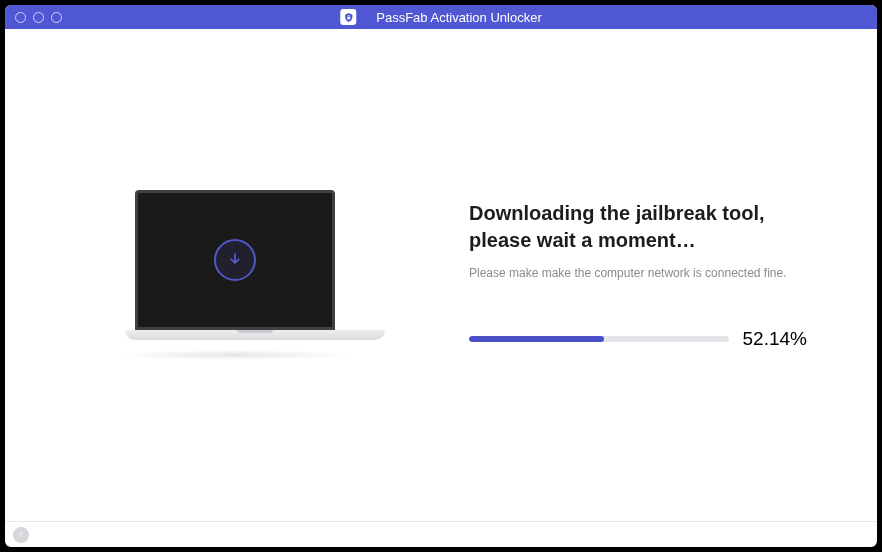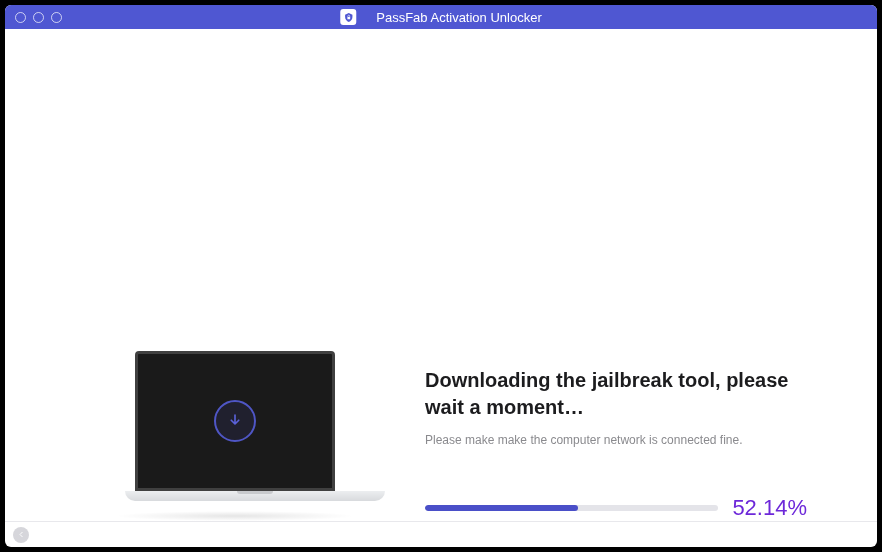--- a/index.html
+++ b/index.html
@@ -67,22 +67,23 @@
       height: 11px;
     }
     .app-title {
       color: #fff;
       font-size: 13px;
       font-weight: 400;
     }
     .content {
       flex: 1;
       display: flex;
-      align-items: flex-end;
+      align-items: center;
       padding: 0 30px;
+      gap: 44px;
     }
     .illustration {
       width: 340px;
       display: flex;
       flex-direction: column;
       align-items: center;
       justify-content: center;
       margin-left: 30px;
     }
     .laptop {
@@ -168,22 +169,22 @@
       background: #e4e4e9;
       border-radius: 3px;
       overflow: hidden;
     }
     .progress-fill {
       height: 100%;
       background: #4a4fc8;
       border-radius: 3px;
     }
     .progress-label {
-      font-size: 22px;
-      color: #6d28d9;
+      font-size: 19px;
+      color: #000000;
       font-weight: 400;
       min-width: 60px;
     }
     .footer {
       height: 26px;
       border-top: 1px solid #e8e8ec;
       display: flex;
       align-items: center;
       padding-left: 8px;
     }

